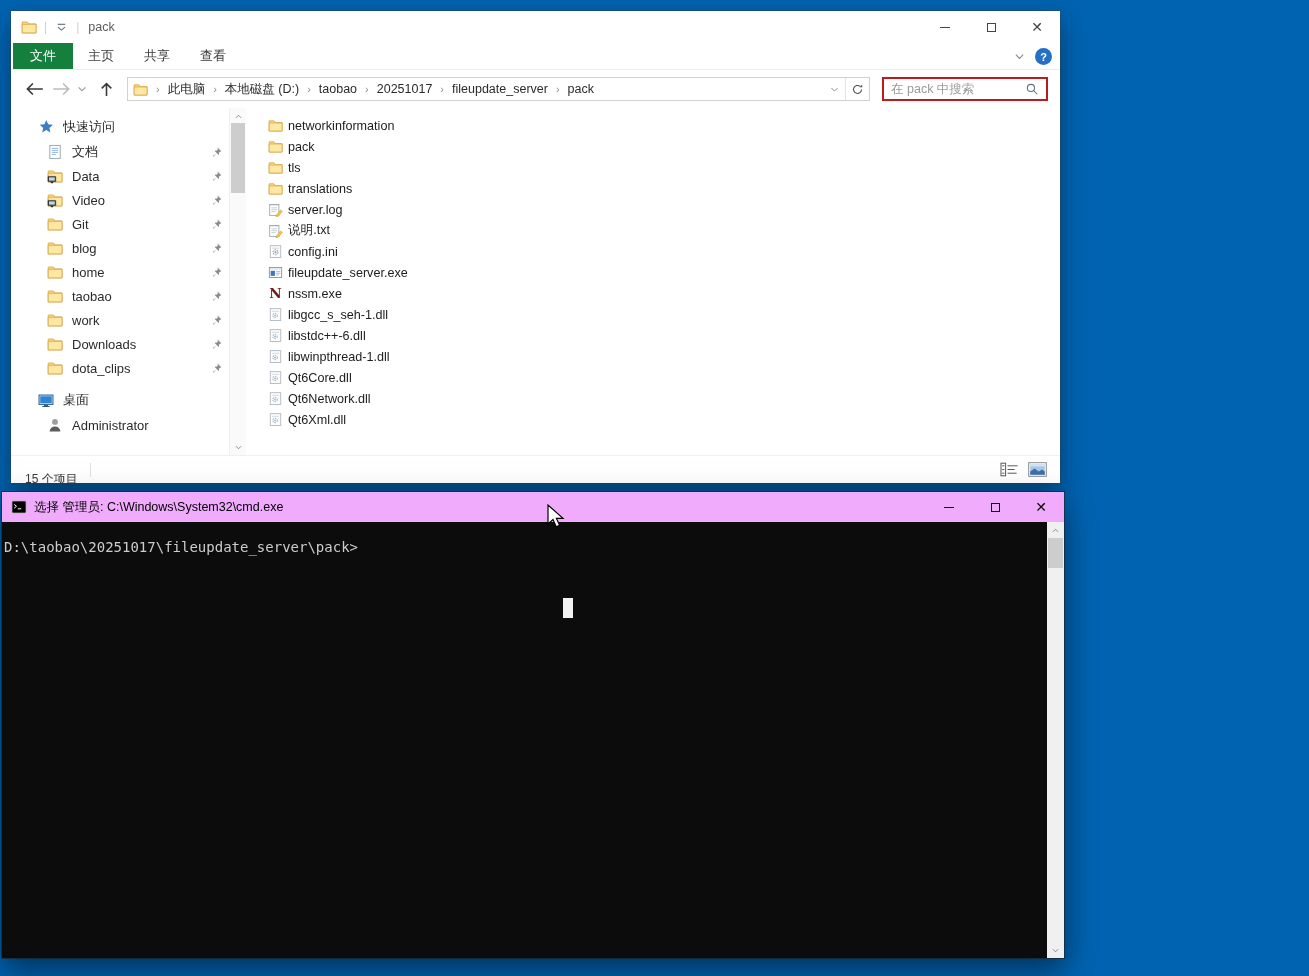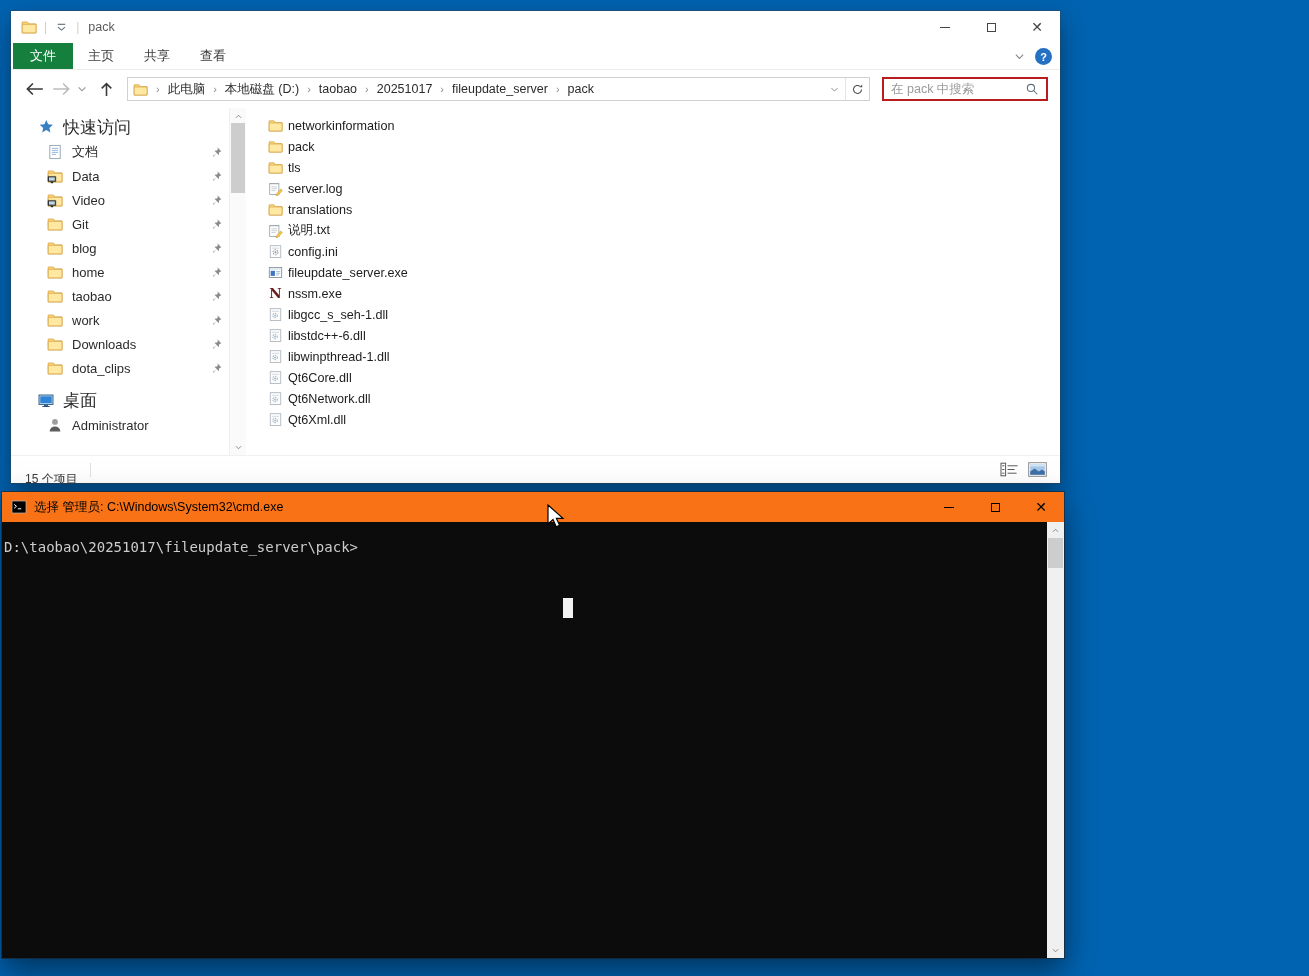--- a/index.html
+++ b/index.html
@@ -46,21 +46,21 @@
   .addr-chev { width:22px; height:22px; color:#8a8a8a; display:flex; align-items:center; justify-content:center; }
   .addr-chev svg { width:11px; height:11px; }
   .refresh-btn { width:24px; height:22px; border-left:1px solid #e4e4e4; color:#4a4a4a; display:flex; align-items:center; justify-content:center; }
   .refresh-btn svg { width:13px; height:13px; }
   .search-box { width:166px; height:24px; margin-left:12px; border:2px solid #b91c1c; background:#fff; display:flex; align-items:center; padding:0 7px; }
   .search-ph { flex:1; font-size:12.5px; color:#9a9a9a; white-space:nowrap; }
   .search-ic { width:14px; height:14px; }
 
   .ex-content { flex:1; min-height:0; display:flex; }
   .sidebar { width:218px; flex:none; padding-top:6px; overflow:hidden; }
-  .side-head { height:26px; display:flex; align-items:center; padding-left:27px; gap:9px; font-size:17px; color:#2b2b2b; }
+  .side-head { height:26px; display:flex; align-items:center; padding-left:27px; gap:9px; font-size:13px; color:#2b2b2b; }
   .side-item { height:24px; display:flex; align-items:center; padding-left:36px; gap:9px; font-size:13px; color:#2b2b2b; }
   .side-label { flex:1; white-space:nowrap; overflow:hidden; }
   .pin { width:13px; height:13px; margin-right:6px; flex:none; }
   .pin svg { width:13px; height:13px; display:block; }
   .side-gap { height:7px; }
   .side-head .icon, .side-item .icon { width:16px; height:16px; }
 
   .side-scroll { width:17px; flex:none; background:#fafafa; border-left:1px solid #f0f0f0; position:relative; }
   .sb-arrow { position:absolute; left:0; width:16px; height:14px; color:#6f6f6f; display:flex; align-items:center; justify-content:center; }
   .sb-arrow svg { width:9px; height:9px; }
@@ -79,21 +79,21 @@
   .view-btns { margin-left:auto; display:flex; gap:7px; align-items:center; }
   .view-btn { width:21px; height:17px; display:flex; align-items:center; justify-content:center; }
   .view-btn svg { width:19px; height:15px; }
 
   
   .cmd {
     position:absolute; left:2px; top:492px; width:1062px; height:466px;
     display:flex; flex-direction:column;
     box-shadow:0 0 0 1px rgba(30,30,30,.55), 0 12px 30px rgba(0,0,0,.5);
   }
-  .cmd-titlebar { height:30px; background:#f97316; display:flex; align-items:center; padding-left:9px; flex:none; }
+  .cmd-titlebar { height:30px; background:#f0abfc; display:flex; align-items:center; padding-left:9px; flex:none; }
   .cmd-title { font-size:12.5px; color:#000; margin-left:7px; }
   .cmd-body { flex:1; min-height:0; display:flex; position:relative; background:#0c0c0c; }
   .console { flex:1; padding:16px 0 0 2px; font-family:"DejaVu Sans Mono", monospace; font-size:14px; line-height:18px; color:#cccccc; white-space:pre; }
   .cmd-scroll { width:17px; flex:none; background:#f0f0f0; position:relative; }
   .cmd-thumb { position:absolute; left:1px; right:1px; top:16px; height:30px; background:#cdcdcd; }
   .sel-block { position:absolute; left:561px; top:76px; width:10px; height:20px; background:#f2f2f2; }
 
   .mouse-cursor { position:absolute; left:547px; top:504px; width:19px; height:27px; z-index:50; }
 </style>
 </head>
@@ -437,36 +437,36 @@
             <svg viewBox="0 0 16 16">
               <path d="M1.2 3h5.2l1.4 1.9h7.2v9H1.2z" fill="#ffd978" stroke="#d9a94f" stroke-width=".9"></path>
               <path d="M1.2 5.3H15v8.6H1.2z" fill="#ffe9a2" stroke="#d9a94f" stroke-width=".9"></path>
             </svg>
           </span>
           <span class="file-name">tls</span>
         </div>
         <div class="file-row">
           <span class="icon">
             <svg viewBox="0 0 16 16">
+              <path d="M1.2 3h5.2l1.4 1.9h7.2v9H1.2z" fill="#ffd978" stroke="#d9a94f" stroke-width=".9"></path>
+              <path d="M1.2 5.3H15v8.6H1.2z" fill="#ffe9a2" stroke="#d9a94f" stroke-width=".9"></path>
+            </svg>
+          </span>
+          <span class="file-name">translations</span>
+        </div>
+        <div class="file-row">
+          <span class="icon">
+            <svg viewBox="0 0 16 16">
               <rect x="1.8" y="2.6" width="9.8" height="11.8" fill="#fff" stroke="#9aa5ad" stroke-width=".9"></rect>
               <path d="M2.8 2.1v1.6M4.4 2.1v1.6M6 2.1v1.6M7.6 2.1v1.6M9.2 2.1v1.6M10.8 2.1v1.6" stroke="#9aa5ad" stroke-width=".7"></path>
               <path d="M3.6 6.2h6M3.6 8.2h6M3.6 10.2h4.4" stroke="#b9c2c9" stroke-width=".8"></path>
               <path d="M9 13.8l4.5-5.3 1.8 1.5-4.5 5.3-2.3.4z" fill="#f5c544" stroke="#c8a039" stroke-width=".6"></path>
             </svg>
           </span>
           <span class="file-name">server.log</span>
-        </div>
-        <div class="file-row">
-          <span class="icon">
-            <svg viewBox="0 0 16 16">
-              <path d="M1.2 3h5.2l1.4 1.9h7.2v9H1.2z" fill="#ffd978" stroke="#d9a94f" stroke-width=".9"></path>
-              <path d="M1.2 5.3H15v8.6H1.2z" fill="#ffe9a2" stroke="#d9a94f" stroke-width=".9"></path>
-            </svg>
-          </span>
-          <span class="file-name">translations</span>
         </div>
         <div class="file-row">
           <span class="icon">
             <svg viewBox="0 0 16 16">
               <rect x="1.8" y="2.6" width="9.8" height="11.8" fill="#fff" stroke="#9aa5ad" stroke-width=".9"></rect>
               <path d="M2.8 2.1v1.6M4.4 2.1v1.6M6 2.1v1.6M7.6 2.1v1.6M9.2 2.1v1.6M10.8 2.1v1.6" stroke="#9aa5ad" stroke-width=".7"></path>
               <path d="M3.6 6.2h6M3.6 8.2h6M3.6 10.2h4.4" stroke="#b9c2c9" stroke-width=".8"></path>
               <path d="M9 13.8l4.5-5.3 1.8 1.5-4.5 5.3-2.3.4z" fill="#f5c544" stroke="#c8a039" stroke-width=".6"></path>
             </svg>
           </span>

